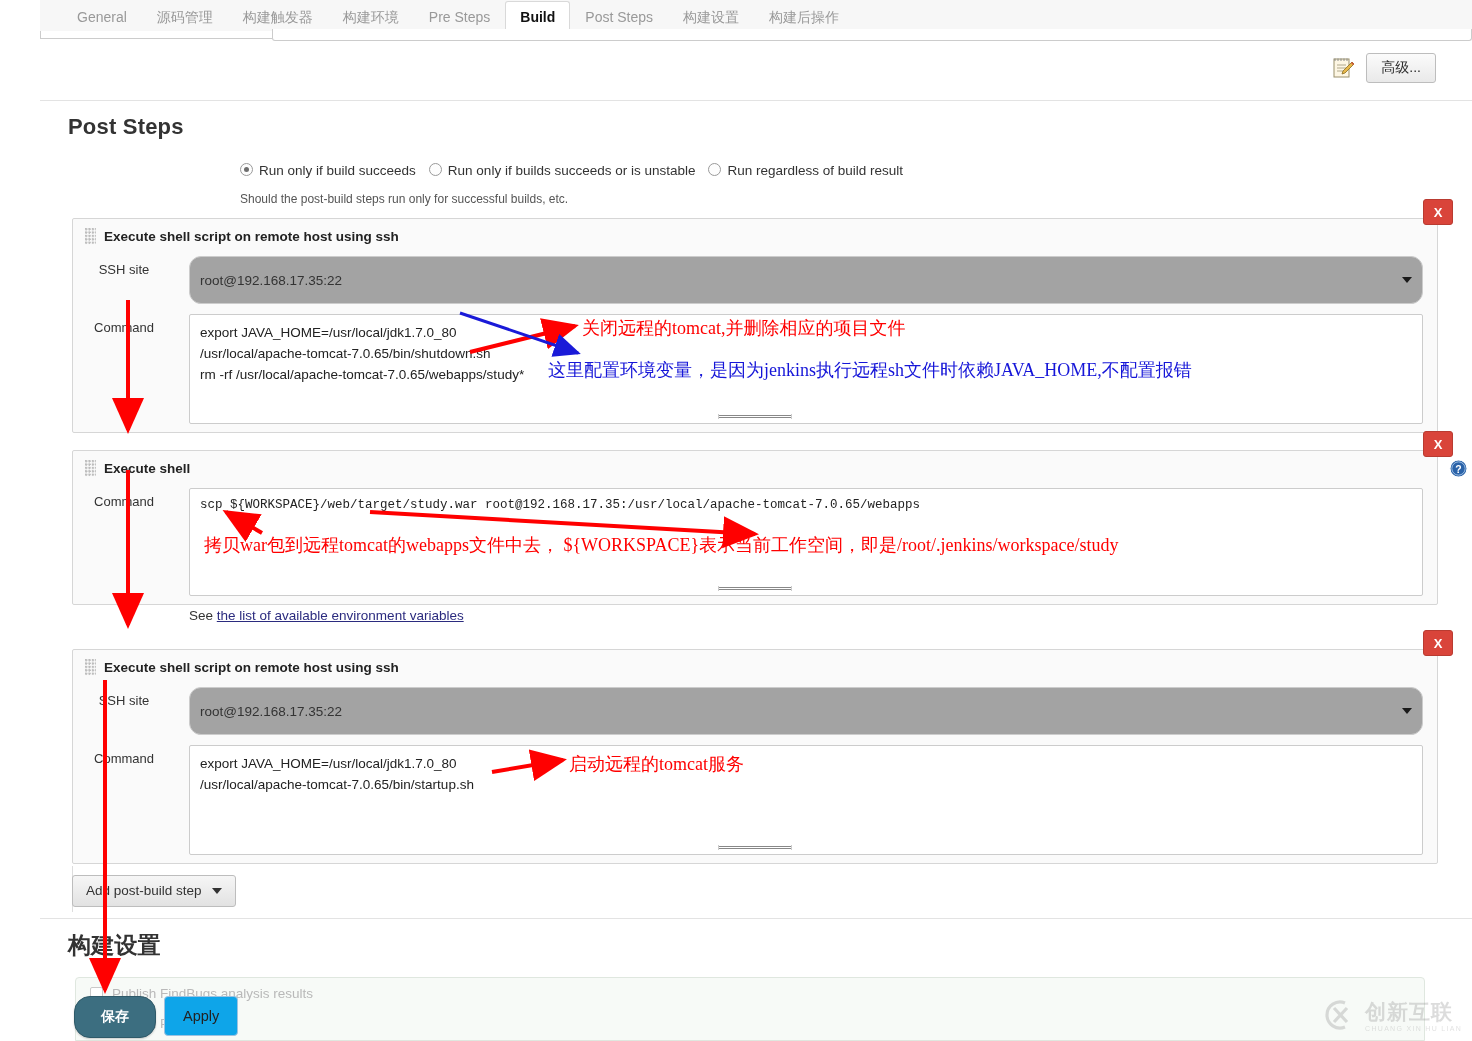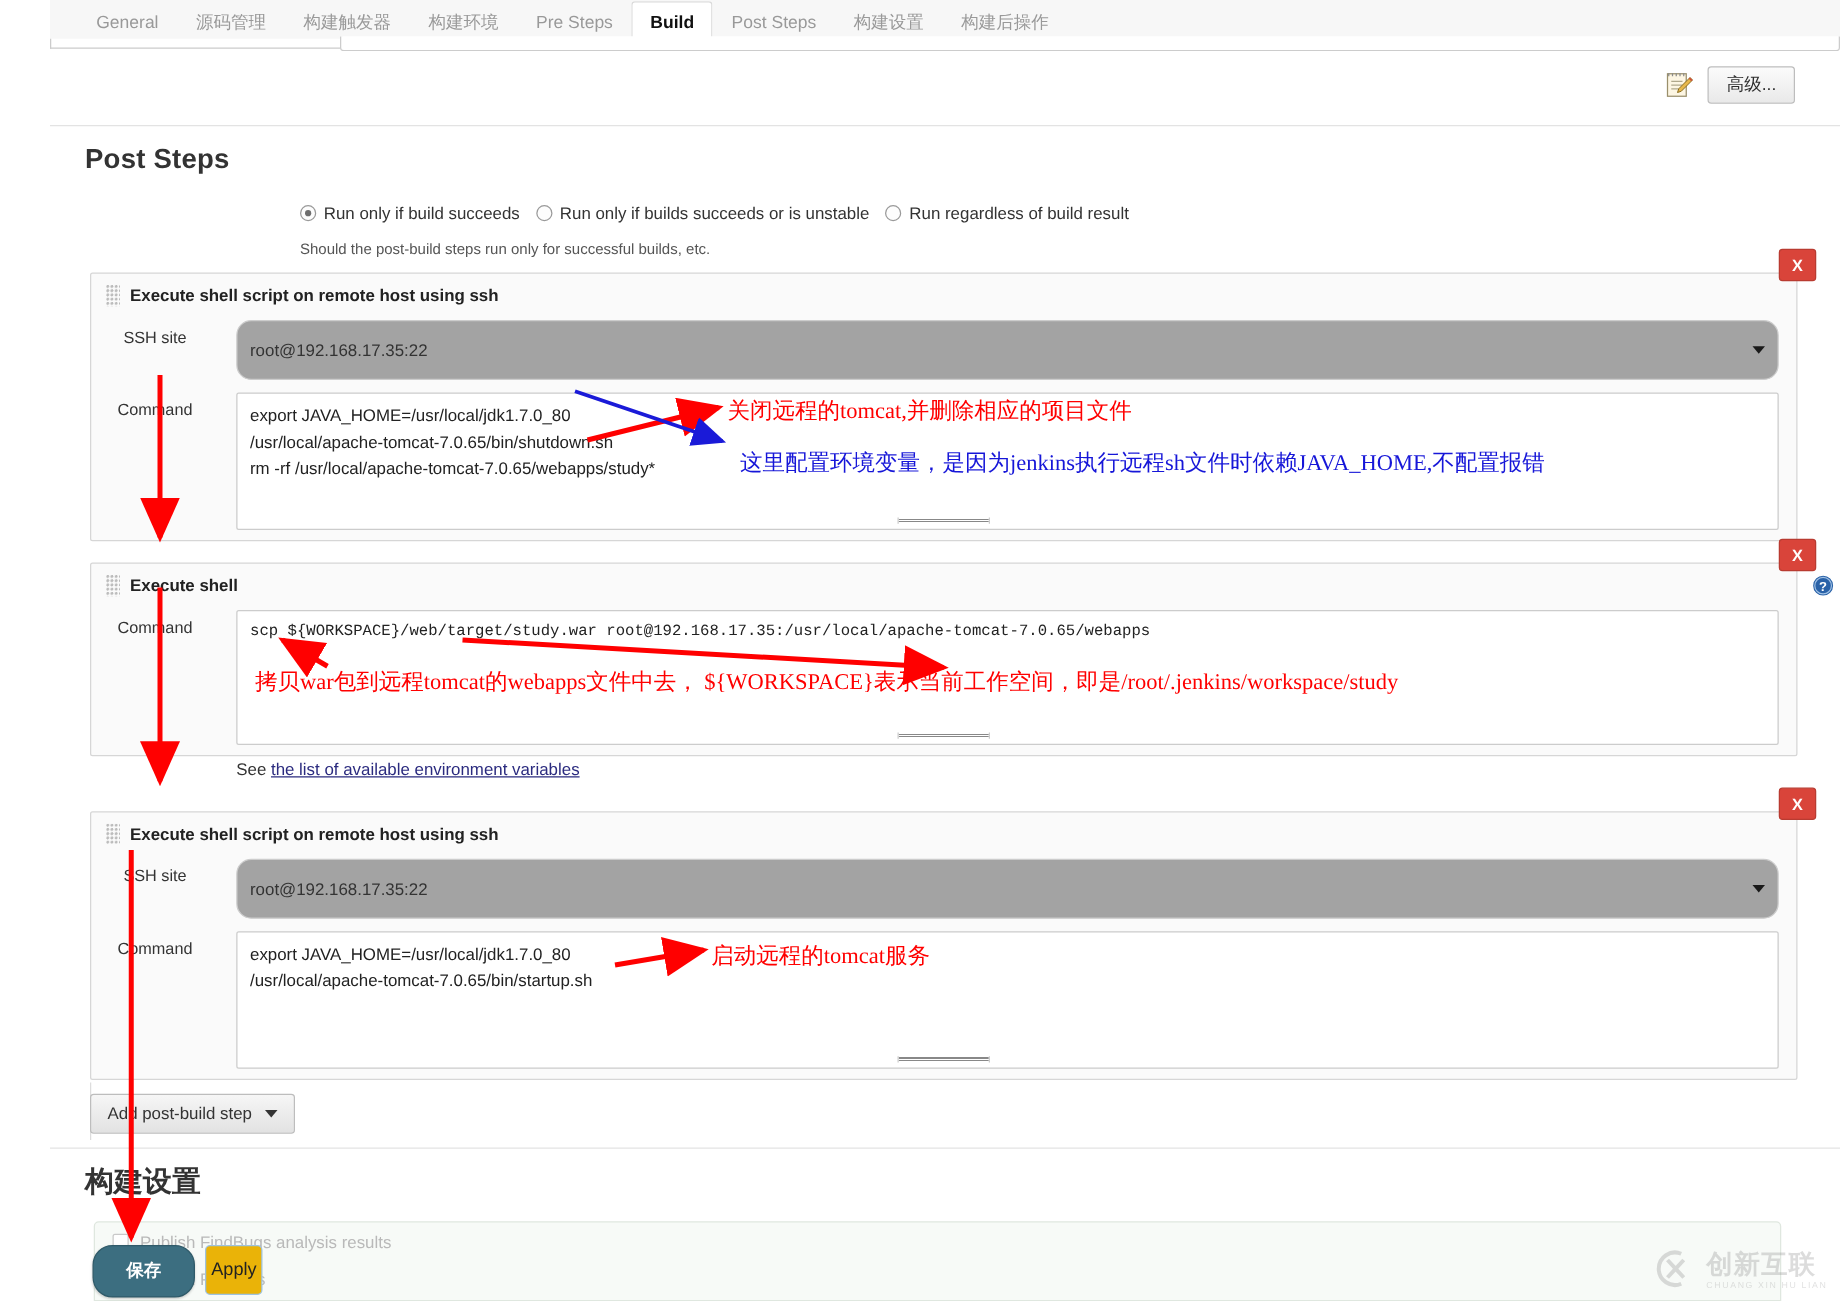--- a/index.html
+++ b/index.html
@@ -94,21 +94,21 @@
   .hr-line {
     position: absolute; left: 40px; width: 1432px; height: 1px; background: #e3e3e3;
   }
 
   
   .radio-row {
     position: absolute; left: 240px; top: 163px;
     display: flex; align-items: center; gap: 13px;
     font-size: 13.5px; color: #333;
   }
-  .radio-item { display: flex; align-items: center; gap: 6px; cursor: pointer; }
+  .radio-item { display: flex; align-items: flex-start; gap: 6px; cursor: pointer; }
   .radio-dot {
     width: 13px; height: 13px; border-radius: 50%;
     border: 1px solid #9a9a9a; background: #fdfdfd;
     display: inline-block; position: relative; flex: none;
   }
   .radio-dot.checked::after {
     content: ""; position: absolute; left: 3px; top: 3px;
     width: 5px; height: 5px; border-radius: 50%; background: #6e6e6e;
   }
   .radio-help {
@@ -239,23 +239,23 @@
     z-index: 40;
   }
   .btn-save {
     background: #3c6e80; color: #fff;
     border: 1px solid #2f5a69; border-radius: 16px;
     font-size: 14px; font-weight: bold;
     padding: 11px 26px; cursor: pointer;
     box-shadow: 0 1px 2px rgba(0,0,0,.18);
   }
   .btn-apply {
-    background: #eab308; color: #222;
+    background: #0ea5e9; color: #222;
     border: 1px solid #9dc2e0; border-radius: 4px;
-    font-size: 14.5px; padding: 11px 4px; cursor: pointer;
+    font-size: 14.5px; padding: 11px 18px; cursor: pointer;
   }
 
   
   .watermark {
     position: absolute; right: 10px; bottom: 6px;
     display: flex; align-items: center; gap: 8px;
     opacity: .30; z-index: 50;
   }
   .wm-text { display: flex; flex-direction: column; line-height: 1; }
   .wm-cn { font-size: 21px; font-weight: bold; color: #8d8d8d; letter-spacing: 1px; }
@@ -475,16 +475,16 @@
 
   <path d="M262,533 L226,512" stroke="#ff0000" stroke-width="4" fill="none" marker-end="url(#ahRed)"></path>
 
   <path d="M370,512 L755,534" stroke="#ff0000" stroke-width="4" fill="none" marker-end="url(#ahRed)"></path>
 
   <path d="M492,772 L563,760" stroke="#ff0000" stroke-width="4" fill="none" marker-end="url(#ahRed)"></path>
 </svg>
 
 <div class="anno-layer" id="annoText">
     <div class="anno-text anno-red" style="left: 582px; top: 316px;">关闭远程的tomcat,并删除相应的项目文件</div>
-    <div class="anno-text anno-blue" style="left: 592px; top: 358px;">这里配置环境变量，是因为jenkins执行远程sh文件时依赖JAVA_HOME,不配置报错</div>
+    <div class="anno-text anno-blue" style="left: 548px; top: 358px;">这里配置环境变量，是因为jenkins执行远程sh文件时依赖JAVA_HOME,不配置报错</div>
     <div class="anno-text anno-red" style="left: 204px; top: 533px;">拷贝war包到远程tomcat的webapps文件中去，  ${WORKSPACE}表示当前工作空间，即是/root/.jenkins/workspace/study</div>
     <div class="anno-text anno-red" style="left: 569px; top: 752px;">启动远程的tomcat服务</div>
   </div>
 
 </body></html>

